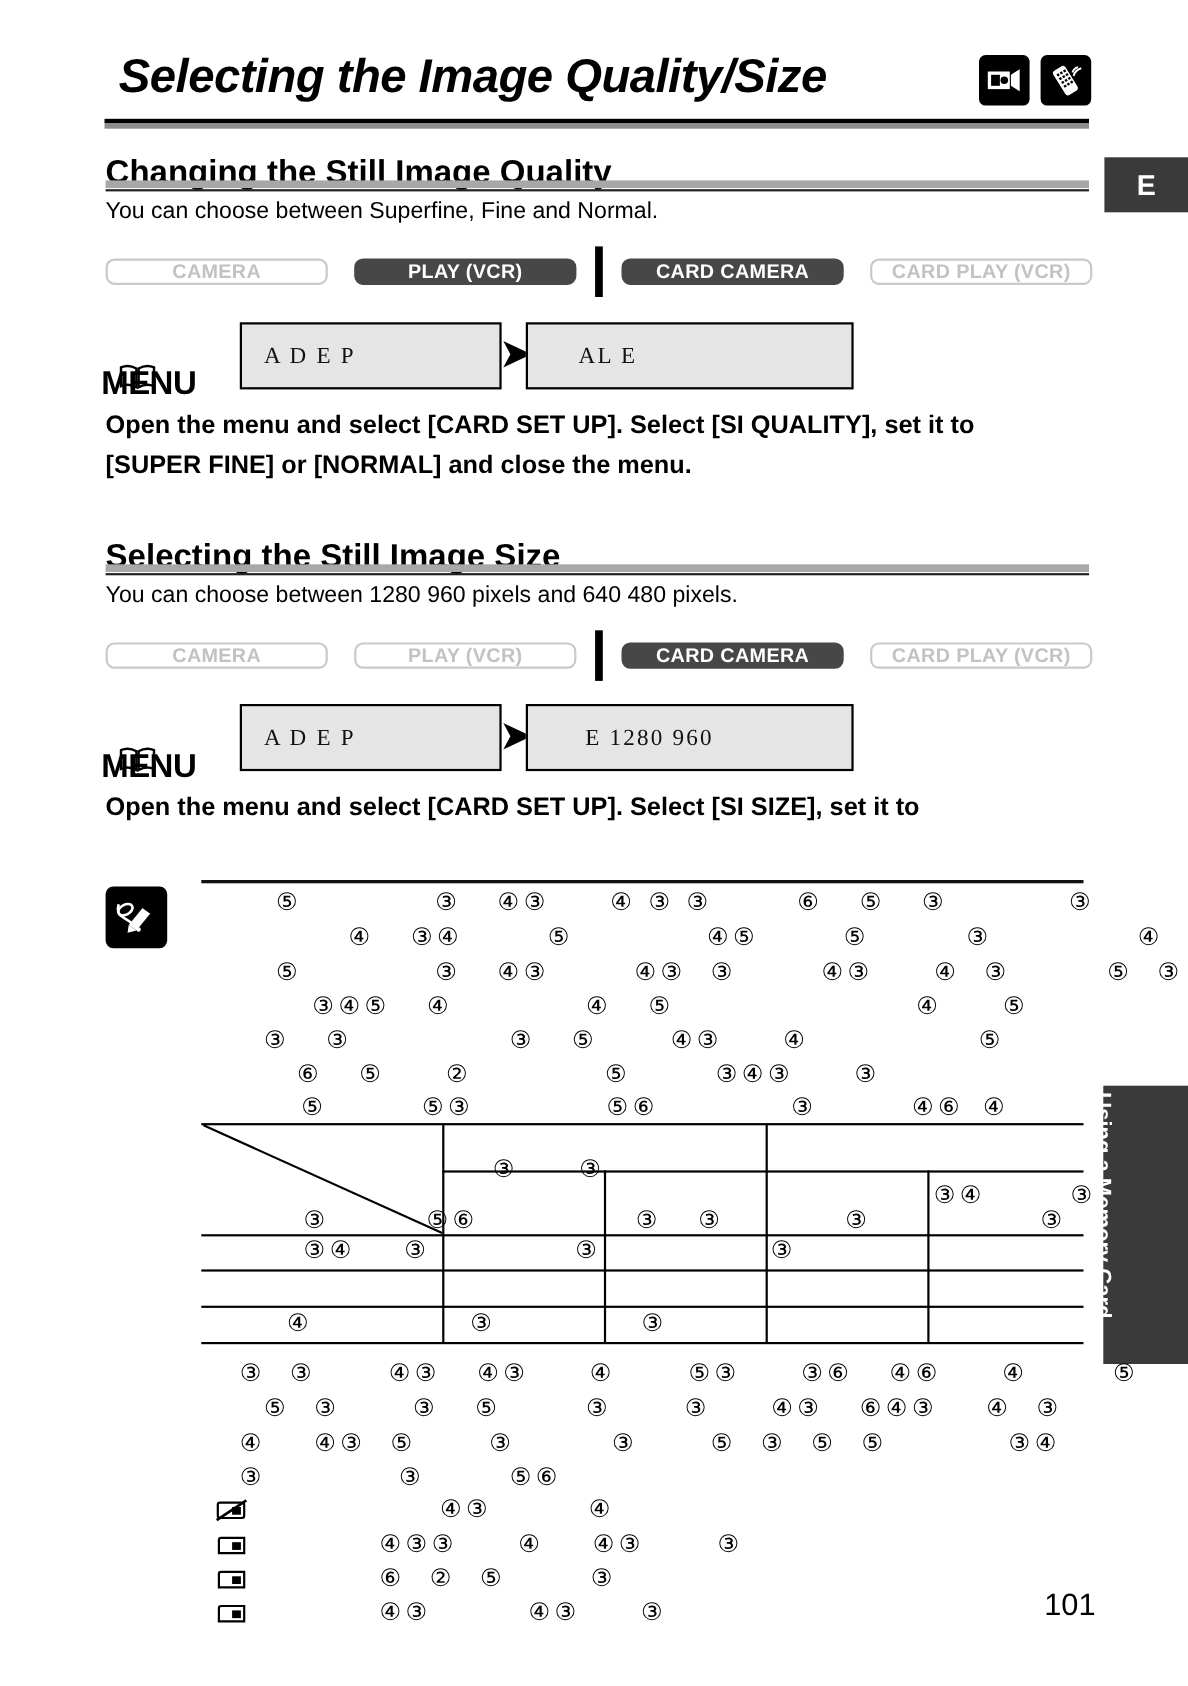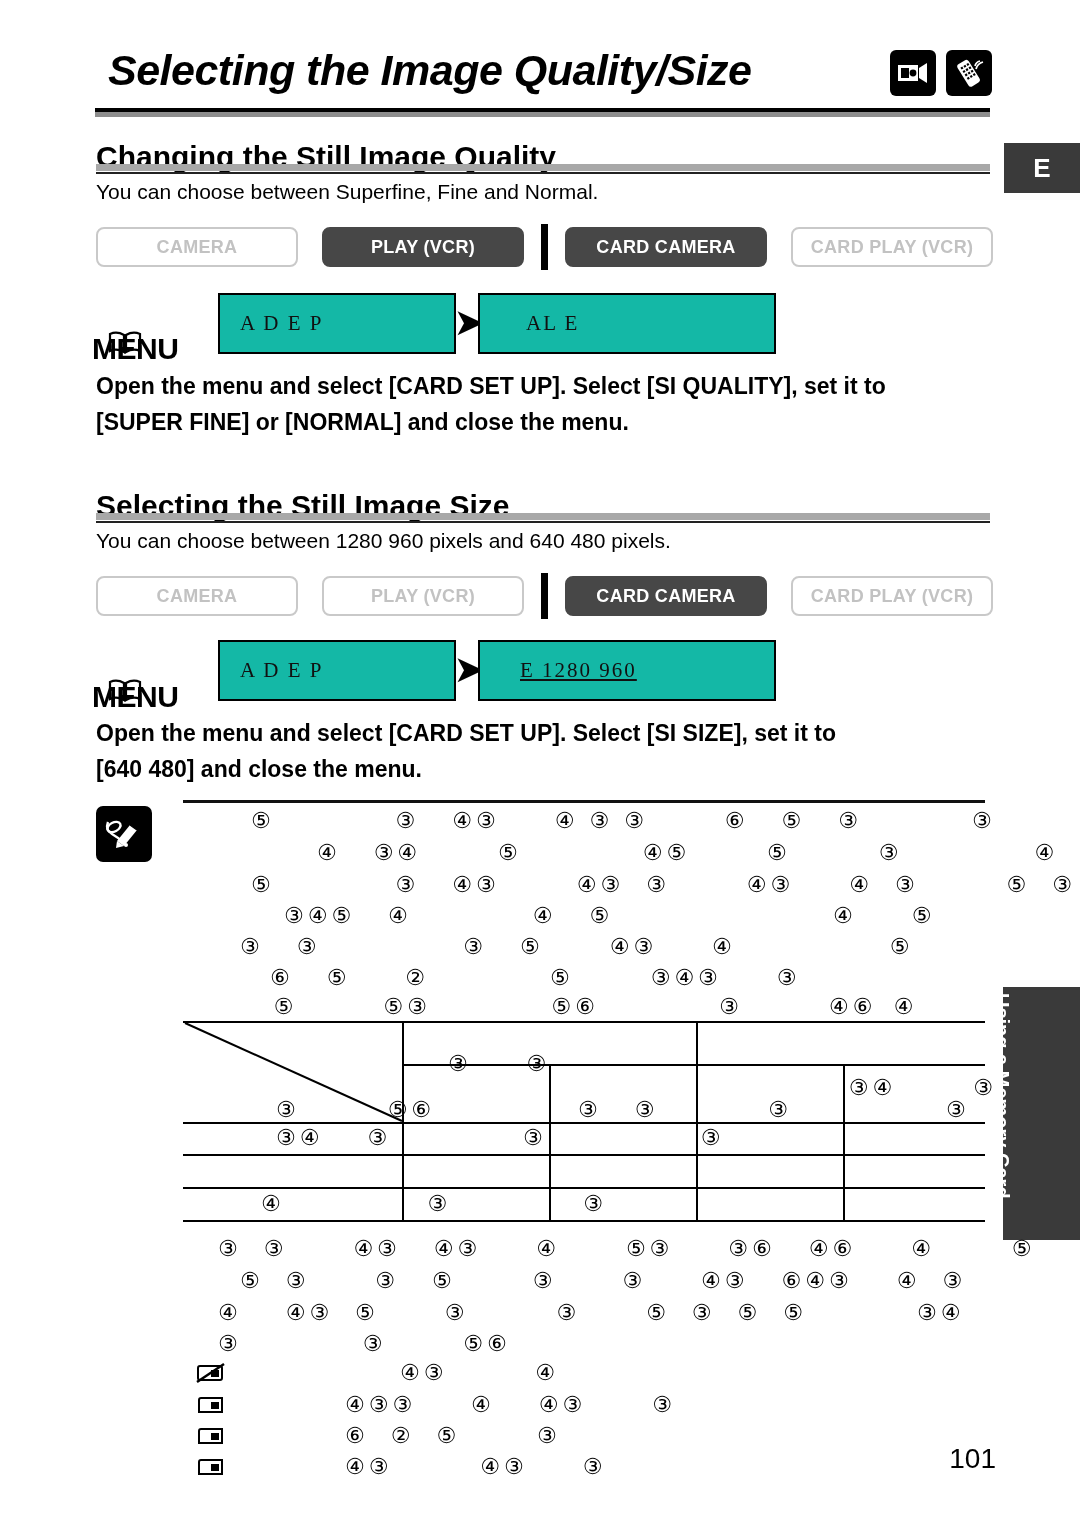--- a/index.html
+++ b/index.html
@@ -38,35 +38,35 @@
   
   .sec-head{position:absolute;left:96px;font-size:30px;font-weight:bold;white-space:nowrap;}
   .sec-rule{position:absolute;height:7px;background:#a8a8a8;}
   .sec-rule.thin{height:3px;background:#111;}
 
   .body-txt{position:absolute;left:96px;font-size:21px;white-space:nowrap;}
 
   
   .modes{position:absolute;left:96px;display:flex;align-items:center;}
   .mbtn{
-    width:202px;height:40px;border-radius:8px;
+    width:202px;height:24px;border-radius:8px;
     display:flex;align-items:center;justify-content:center;
     font-size:18px;font-weight:bold;letter-spacing:.3px;
     box-sizing:border-box;
   }
   .mbtn.off{border:2px solid #c9c9c9;color:#c2c2c2;background:#fff;}
   .mbtn.on{background:#474747;color:#fff;border:2px solid #474747;}
   .mbtn.sp{margin-left:24px;}
   .divider{width:7px;height:46px;background:#000;margin-left:17px;margin-right:17px;}
 
   
   .menu-lbl{position:absolute;left:92px;font-size:30px;font-weight:bold;letter-spacing:-0.5px;margin-top:34px;}
   .book-icon{position:absolute;left:108px;}
   .lcd{
-    position:absolute;border:2px solid #000;background:#14b8a6;
+    position:absolute;border:2px solid #000;background:#e5e5e5;
     box-sizing:border-box;
     font-family:"Liberation Serif",serif;
     font-size:21px;letter-spacing:2px;color:#111;
     display:flex;align-items:center;
   }
   .lcd span{padding-left:0;}
   .arrow2{position:absolute;font-size:34px;line-height:1;font-weight:bold;}
 
   
   .note-icon{position:absolute;left:96px;background:#000;border-radius:7px;
@@ -195,26 +195,25 @@
     <svg width="34" height="26" viewBox="0 0 34 26">
       <path d="M2 4 q7 -3 14 1 v17 q-7 -4 -14 -1 z" fill="none" stroke="#000" stroke-width="2.2"></path>
       <path d="M32 4 q-7 -3 -14 1 v17 q7 -4 14 -1 z" fill="none" stroke="#000" stroke-width="2.2"></path>
     </svg>
   </div>
 
   <div class="lcd" style="left:218px;top:640px;width:238px;height:61px;padding-left:20px;">
     <span>A D  E    P</span>
   </div>
   <div class="arrow2" style="left:455px;top:652px;">➤</div>
-  <div class="lcd" style="left:478px;top:640px;width:298px;height:61px;padding-left:40px;text-decoration:underline;">
+  <div class="lcd" style="left:478px;top:640px;width:298px;height:61px;padding-left:52px;">
     <span>E               1280   960</span>
   </div>
 
   <div class="body-txt" style="top:720px;font-size:23px;font-weight:bold;">Open the menu and select [CARD SET UP]. Select [SI SIZE], set it to</div>
-  <div class="body-txt" style="top:756px;font-size:23px;font-weight:bold;">[640  480] and close the menu.</div>
 
   <div class="hr-note" style="top:800px;width:802px;"></div>
 
   <div class="note-icon" style="top:806px;">
     <svg width="42" height="40" viewBox="0 0 42 40">
       <path d="M5 8 q-3 8 4 12 q7 4 12 9" stroke="#fff" stroke-width="2.4" fill="none"></path>
       <ellipse cx="11" cy="13" rx="7" ry="4.5" fill="none" stroke="#fff" stroke-width="2.4" transform="rotate(-28 11 13)"></ellipse>
       <path d="M14 27 L27 11 L34 16 L21 32 Z" fill="#fff"></path>
       <path d="M14 27 L21 32 L13 34 Z" fill="#fff"></path>
       <path d="M27 11 L34 16" stroke="#000" stroke-width="1.4"></path>

